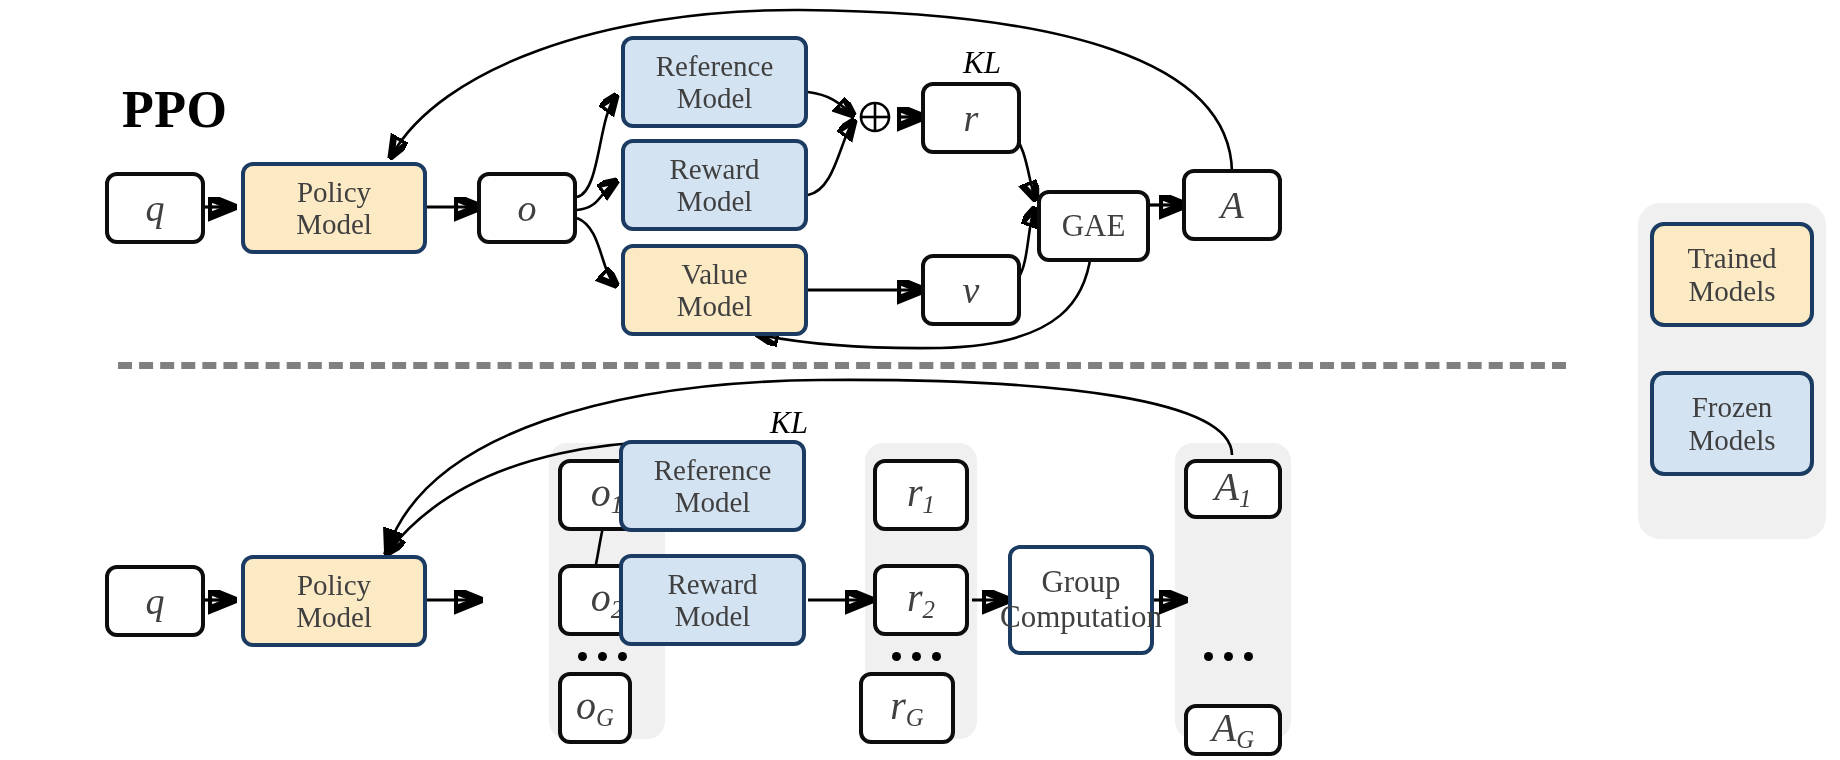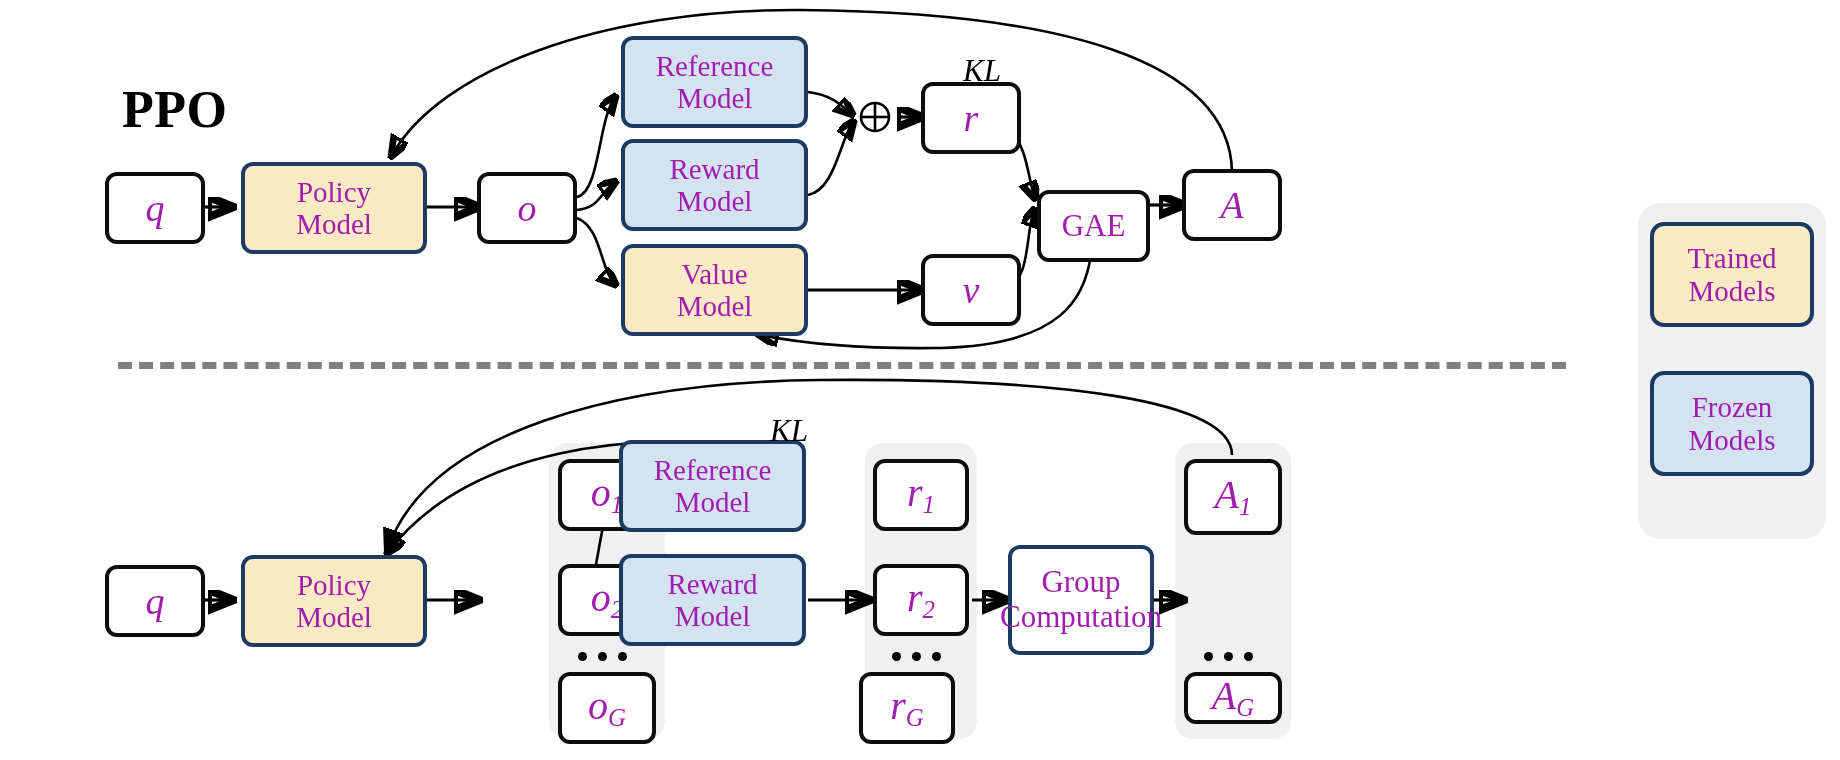--- a/index.html
+++ b/index.html
@@ -12,21 +12,21 @@
     box-sizing:border-box;
     display:flex;
     flex-direction:column;
     align-items:center;
     justify-content:center;
     text-align:center;
     background:#ffffff;
     border:4px solid #000000;
     border-radius:12px;
     font-family:"Liberation Serif",serif;
-    color:#a21caf;
+    color:#404040;
     line-height:1.12;
     z-index:6;
   }
   .node.plain{border-color:#0d0d0d;}
   .node.trained{background:#fbeac4;border-color:#1b3b63;}
   .node.frozen{background:#d4e3f2;border-color:#1b3b63;}
   .node.navy{background:#ffffff;border-color:#1b3b63;}
 
   .var{font-style:italic;font-size:40px;}
   .var.big{font-size:38px;}
@@ -55,21 +55,20 @@
 
   
   .mathlbl{
     position:absolute;
     font-family:"Liberation Serif",serif;
     font-style:italic;
     font-size:30px;
     color:#000;
     z-index:7;
     white-space:nowrap;
-    margin-top:8px;
   }
 
   
   .dots{
     position:absolute;
     z-index:6;
     display:flex;
     gap:11px;
     align-items:center;
   }
@@ -236,21 +235,21 @@
     <span class="var"><span>o</span><span class="sub">1</span></span>
   </div>
   <div class="node plain" style="left:558px;top:564px;width:98px;height:72px;">
     <span class="var"><span>o</span><span class="sub">2</span></span>
   </div>
   <div class="dots" style="left:578px;top:652px;">
       <i></i>
       <i></i>
       <i></i>
     </div>
-  <div class="node plain" style="left:558px;top:672px;width:98px;height:72px;">
+  <div class="node plain" style="left:558px;top:672px;width:74px;height:72px;">
     <span class="var"><span>o</span><span class="sub">G</span></span>
   </div>
 
   <div class="node frozen" style="left:619px;top:440px;width:187px;height:92px;">
     <span class="lbl">Reference</span>
     <span class="lbl">Model</span>
   </div>
 
   <div class="node frozen" style="left:619px;top:554px;width:187px;height:92px;">
     <span class="lbl">Reward</span>
@@ -274,29 +273,29 @@
   <div class="node plain" style="left:859px;top:672px;width:96px;height:72px;justify-content:center;">
     <span class="var"><span>r</span><span class="sub">G</span></span>
   </div>
 
   <div class="node navy" style="left:1008px;top:545px;width:146px;height:110px;">
     <span class="lbl small">Group</span>
     <span class="lbl small">Computation</span>
   </div>
 
   <div class="grouppanel" style="left:1175px;top:443px;width:116px;height:296px;"></div>
-  <div class="node plain" style="left:1184px;top:459px;width:98px;height:76px;">
+  <div class="node plain" style="left:1184px;top:459px;width:98px;height:60px;">
     <span class="var"><span>A</span><span class="sub">1</span></span>
   </div>
   <div class="dots" style="left:1204px;top:652px;">
       <i></i>
       <i></i>
       <i></i>
     </div>
-  <div class="node plain" style="left:1184px;top:672px;width:98px;height:52px;font-family:Liberation Serif, serif;">
+  <div class="node plain" style="left:1184px;top:704px;width:98px;height:52px;font-family:Liberation Serif, serif;">
     <span class="var"><span>A</span><span class="sub">G</span></span>
   </div>
 
   <div class="legend-panel" style="left:1638px;top:203px;width:188px;height:336px;"></div>
   <div class="node trained" style="left:1650px;top:222px;width:164px;height:105px;border-radius:14px;">
     <span class="lbl">Trained</span>
     <span class="lbl">Models</span>
   </div>
   <div class="node frozen" style="left:1650px;top:371px;width:164px;height:105px;border-radius:14px;">
     <span class="lbl">Frozen</span>

